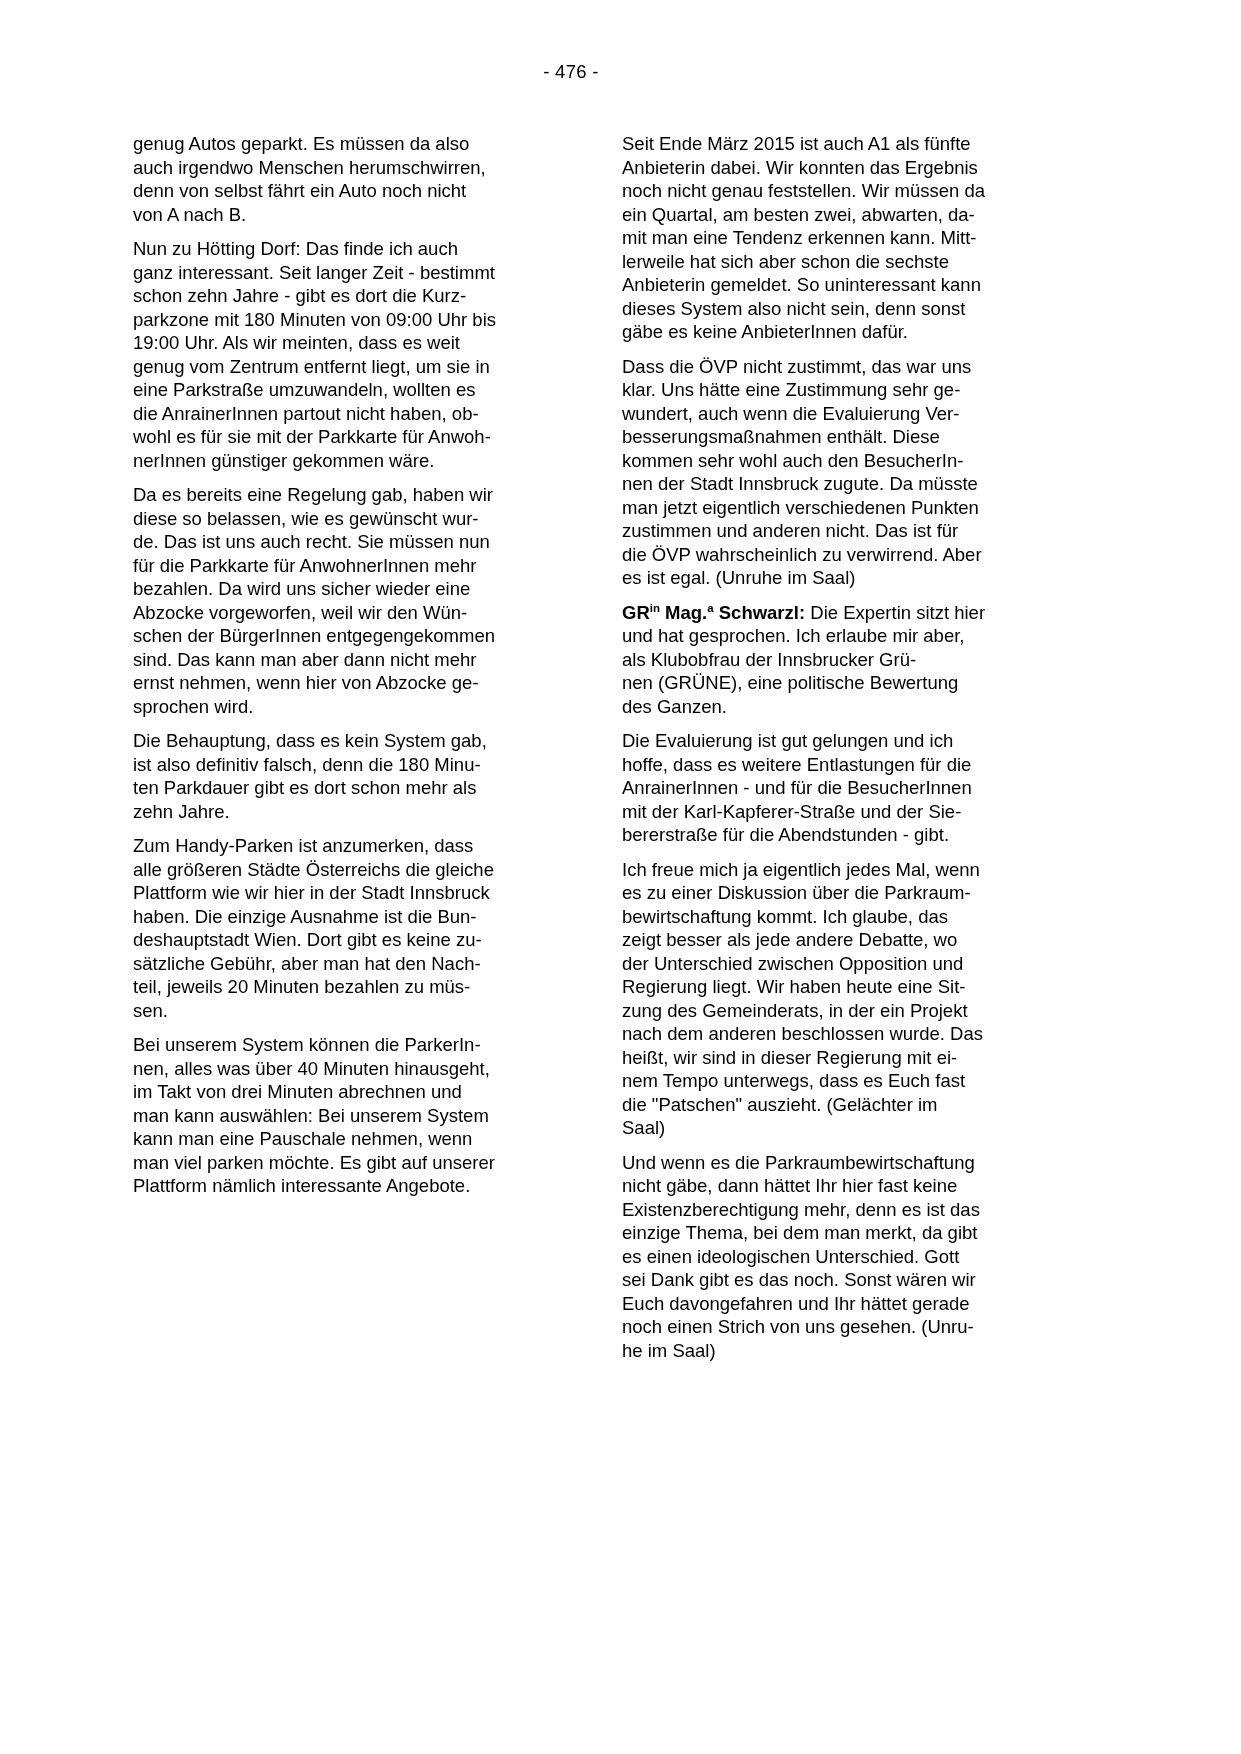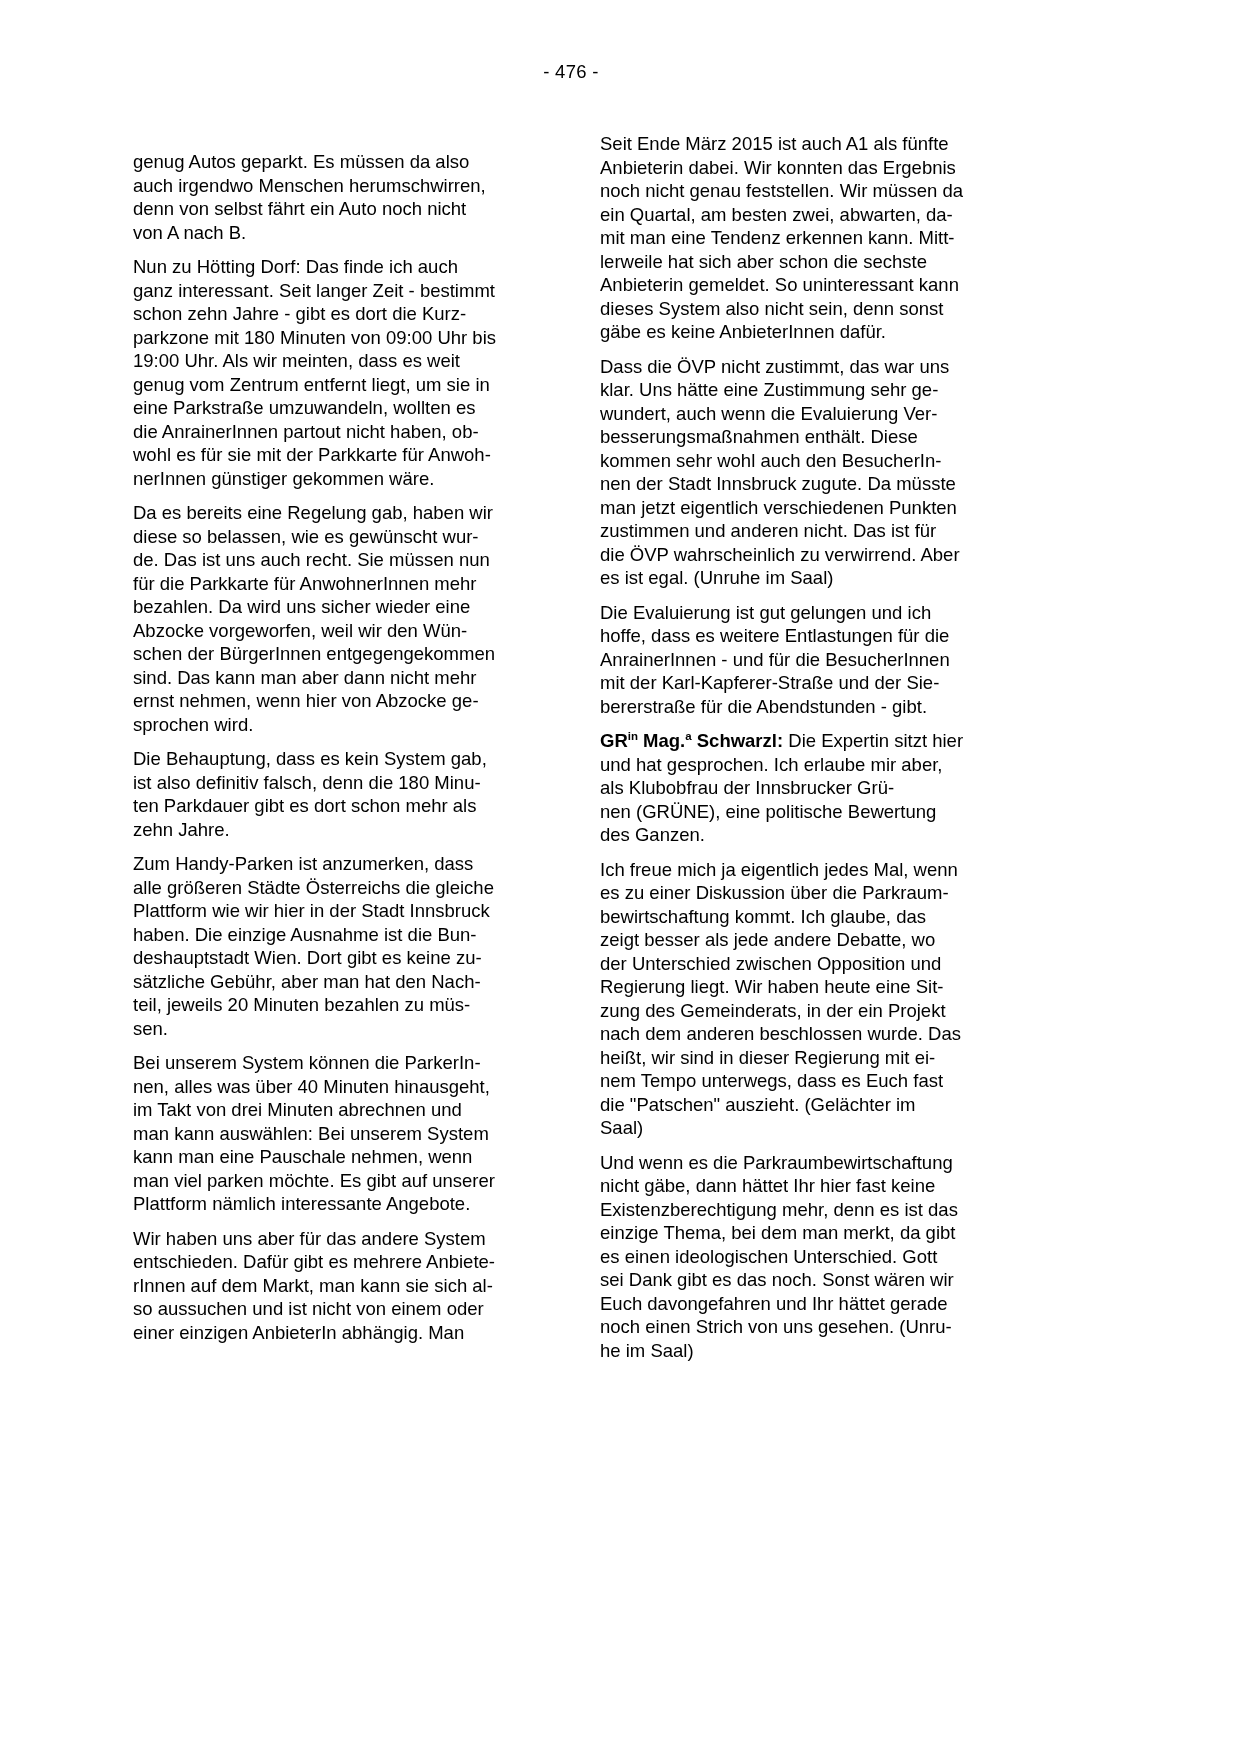--- a/index.html
+++ b/index.html
@@ -26,22 +26,21 @@
     text-align: center;
     font-size: 18.5px;
     letter-spacing: 0.3px;
   }
   .content {
     position: absolute;
     top: 132px;
     left: 133px;
     width: 887px;
     display: flex;
-    gap: 47px;
-    align-items: center;
+    gap: 69px;
   }
   .column {
     flex: 0 0 420px;
     width: 420px;
     font-size: 18.5px;
     line-height: 23.5px;
   }
   .para {
     margin: 0 0 11px 0;
     white-space: pre-line;
@@ -114,25 +113,20 @@
 sätzliche Gebühr, aber man hat den Nach-
 teil, jeweils 20 Minuten bezahlen zu müs-
 sen.</p>
       <p class="para">Bei unserem System können die ParkerIn-
 nen, alles was über 40 Minuten hinausgeht,
 im Takt von drei Minuten abrechnen und
 man kann auswählen: Bei unserem System
 kann man eine Pauschale nehmen, wenn
 man viel parken möchte. Es gibt auf unserer
 Plattform nämlich interessante Angebote.</p>
-      <p class="para">Wir haben uns aber für das andere System
-entschieden. Dafür gibt es mehrere Anbiete-
-rInnen auf dem Markt, man kann sie sich al-
-so aussuchen und ist nicht von einem oder
-einer einzigen AnbieterIn abhängig. Man</p>
     </div>
 
     <div class="column">
       <p class="para">Seit Ende März 2015 ist auch A1 als fünfte
 Anbieterin dabei. Wir konnten das Ergebnis
 noch nicht genau feststellen. Wir müssen da
 ein Quartal, am besten zwei, abwarten, da-
 mit man eine Tendenz erkennen kann. Mitt-
 lerweile hat sich aber schon die sechste
 Anbieterin gemeldet. So uninteressant kann
@@ -141,31 +135,31 @@
       <p class="para">Dass die ÖVP nicht zustimmt, das war uns
 klar. Uns hätte eine Zustimmung sehr ge-
 wundert, auch wenn die Evaluierung Ver-
 besserungsmaßnahmen enthält. Diese
 kommen sehr wohl auch den BesucherIn-
 nen der Stadt Innsbruck zugute. Da müsste
 man jetzt eigentlich verschiedenen Punkten
 zustimmen und anderen nicht. Das ist für
 die ÖVP wahrscheinlich zu verwirrend. Aber
 es ist egal. (Unruhe im Saal)</p>
+      <p class="para"><strong class="speaker"><span>GR</span><sup>in</sup><span> Mag.</span><sup>a</sup><span> Schwarzl: </span></strong><span>Die Expertin sitzt hier
+und hat gesprochen. Ich erlaube mir aber,
+als Klubobfrau der Innsbrucker Grü-
+nen (GRÜNE), eine politische Bewertung
+des Ganzen.</span></p>
+
       <p class="para">Die Evaluierung ist gut gelungen und ich
 hoffe, dass es weitere Entlastungen für die
 AnrainerInnen - und für die BesucherInnen
 mit der Karl-Kapferer-Straße und der Sie-
 bererstraße für die Abendstunden - gibt.</p>
-
-      <p class="para"><strong class="speaker"><span>GR</span><sup>in</sup><span> Mag.</span><sup>a</sup><span> Schwarzl: </span></strong><span>Die Expertin sitzt hier
-und hat gesprochen. Ich erlaube mir aber,
-als Klubobfrau der Innsbrucker Grü-
-nen (GRÜNE), eine politische Bewertung
-des Ganzen.</span></p>
 
       <p class="para">Ich freue mich ja eigentlich jedes Mal, wenn
 es zu einer Diskussion über die Parkraum-
 bewirtschaftung kommt. Ich glaube, das
 zeigt besser als jede andere Debatte, wo
 der Unterschied zwischen Opposition und
 Regierung liegt. Wir haben heute eine Sit-
 zung des Gemeinderats, in der ein Projekt
 nach dem anderen beschlossen wurde. Das
 heißt, wir sind in dieser Regierung mit ei-

